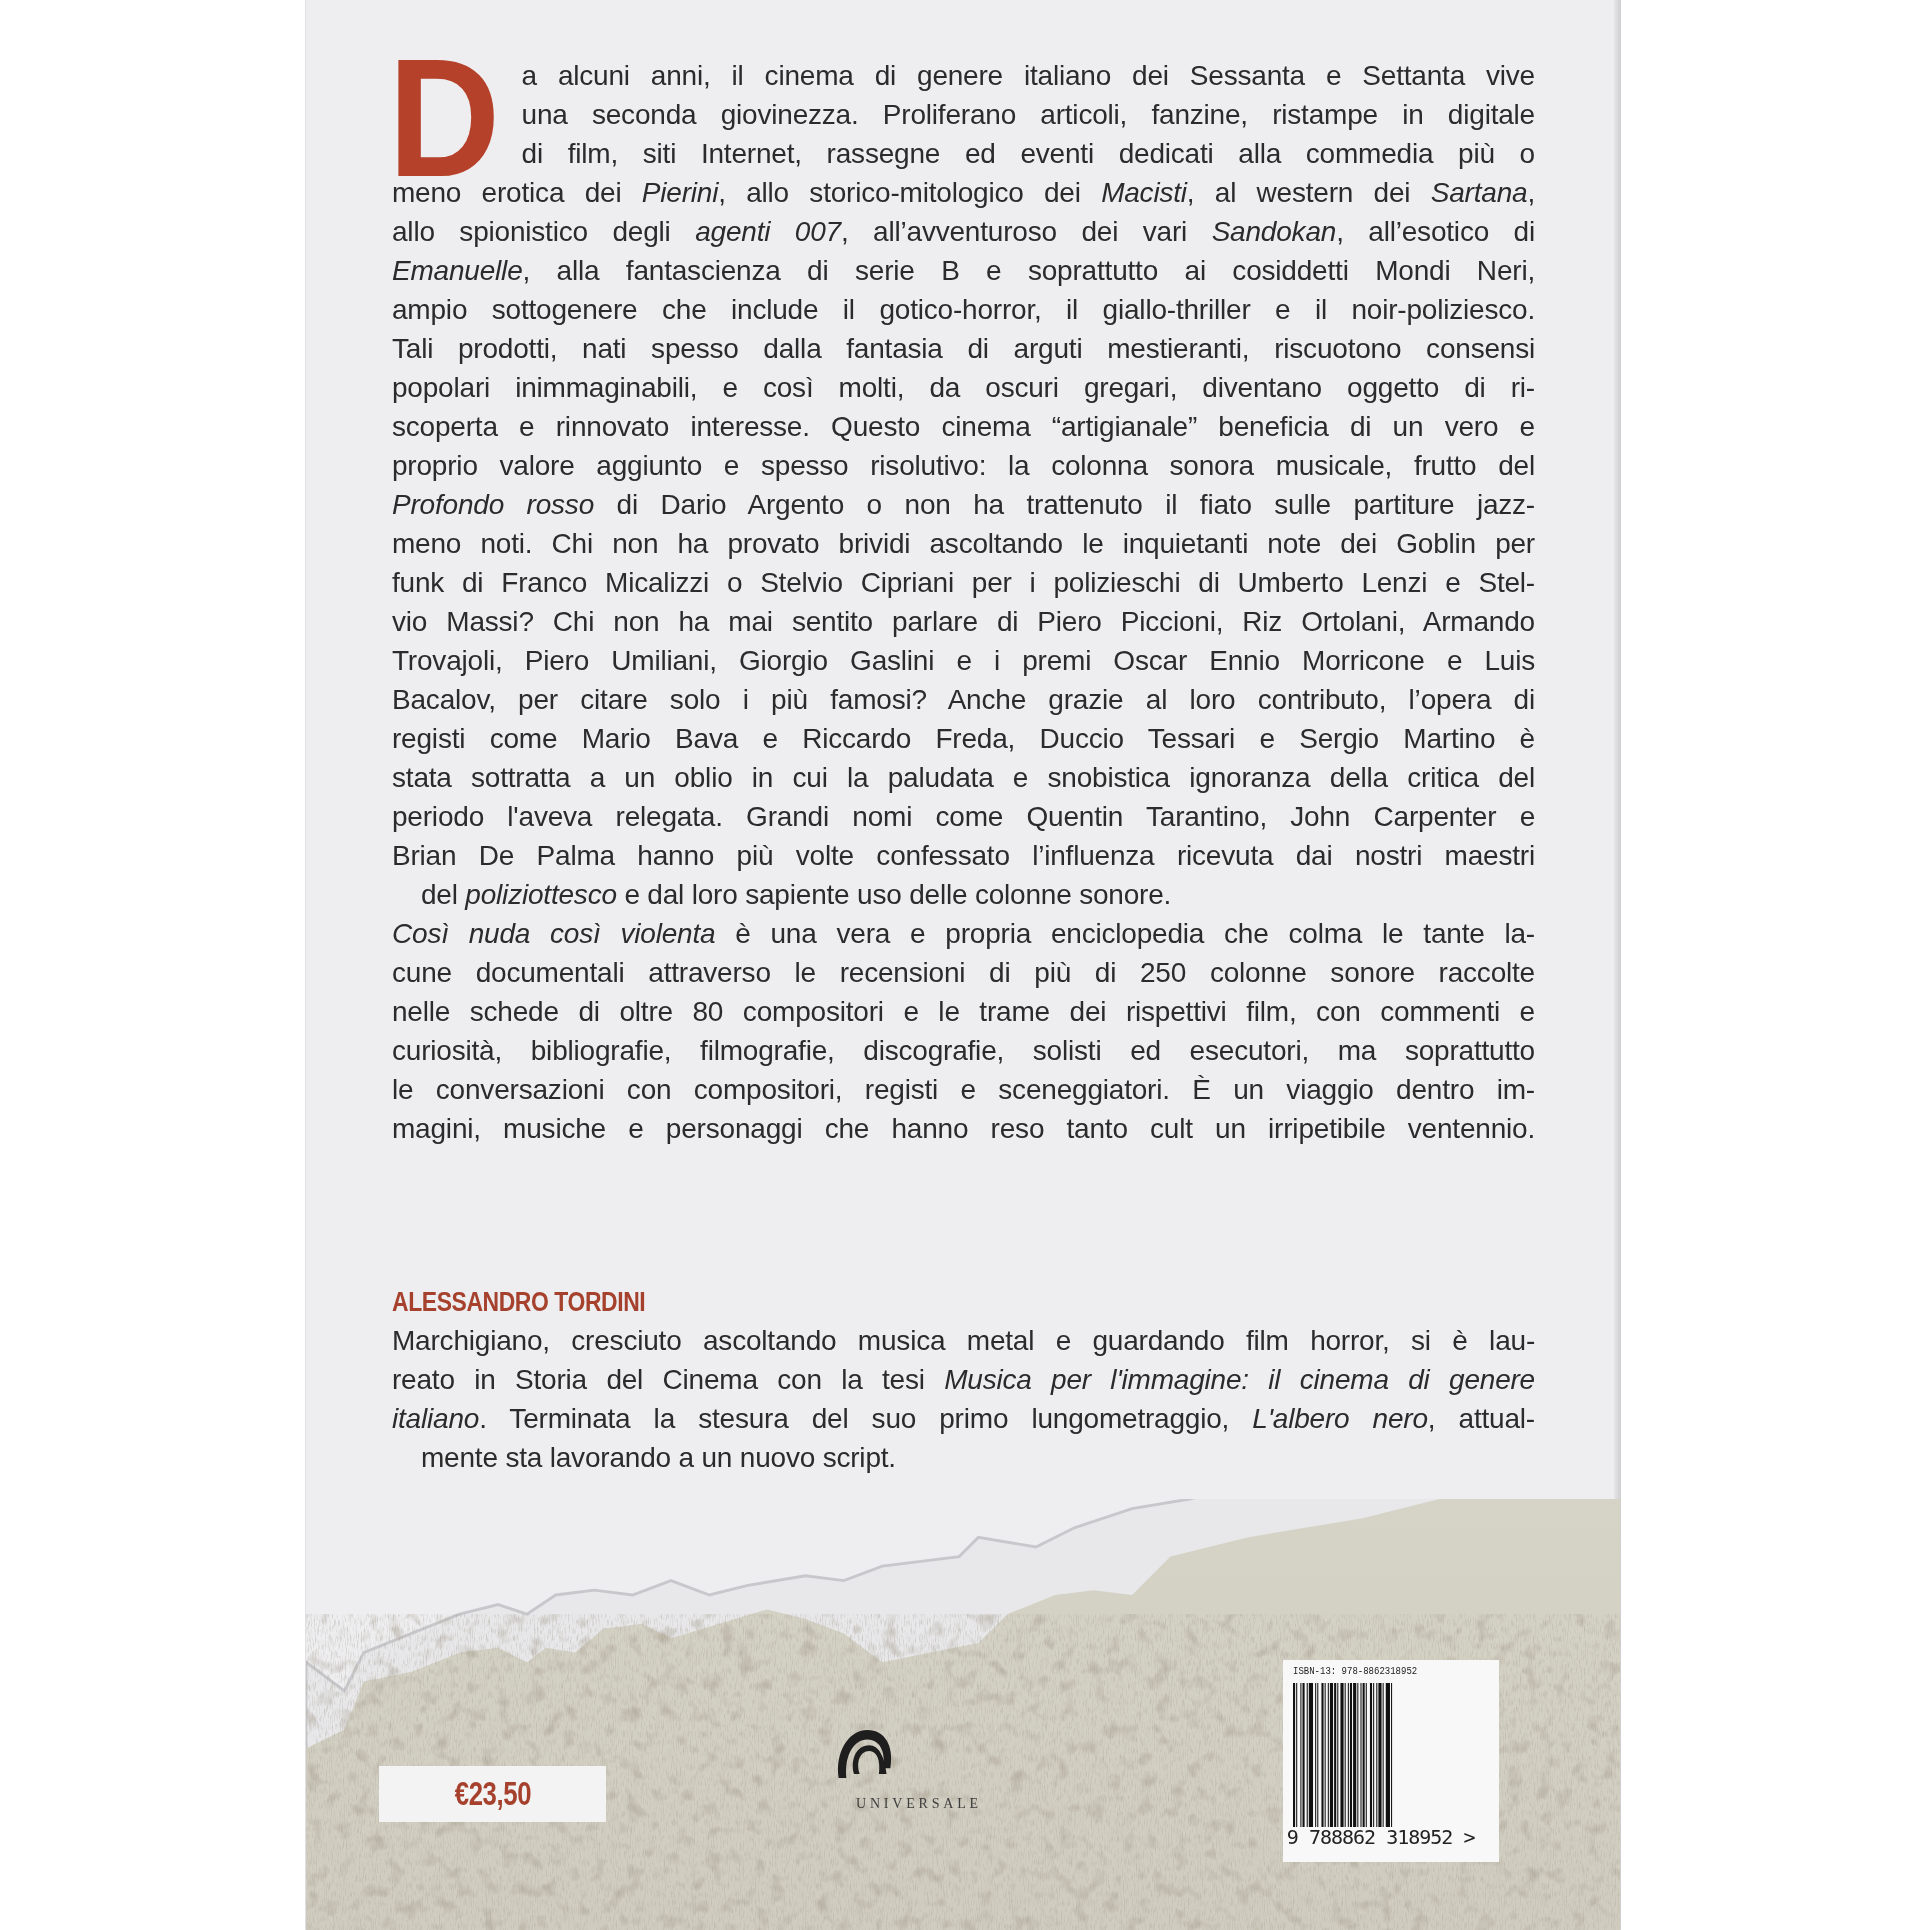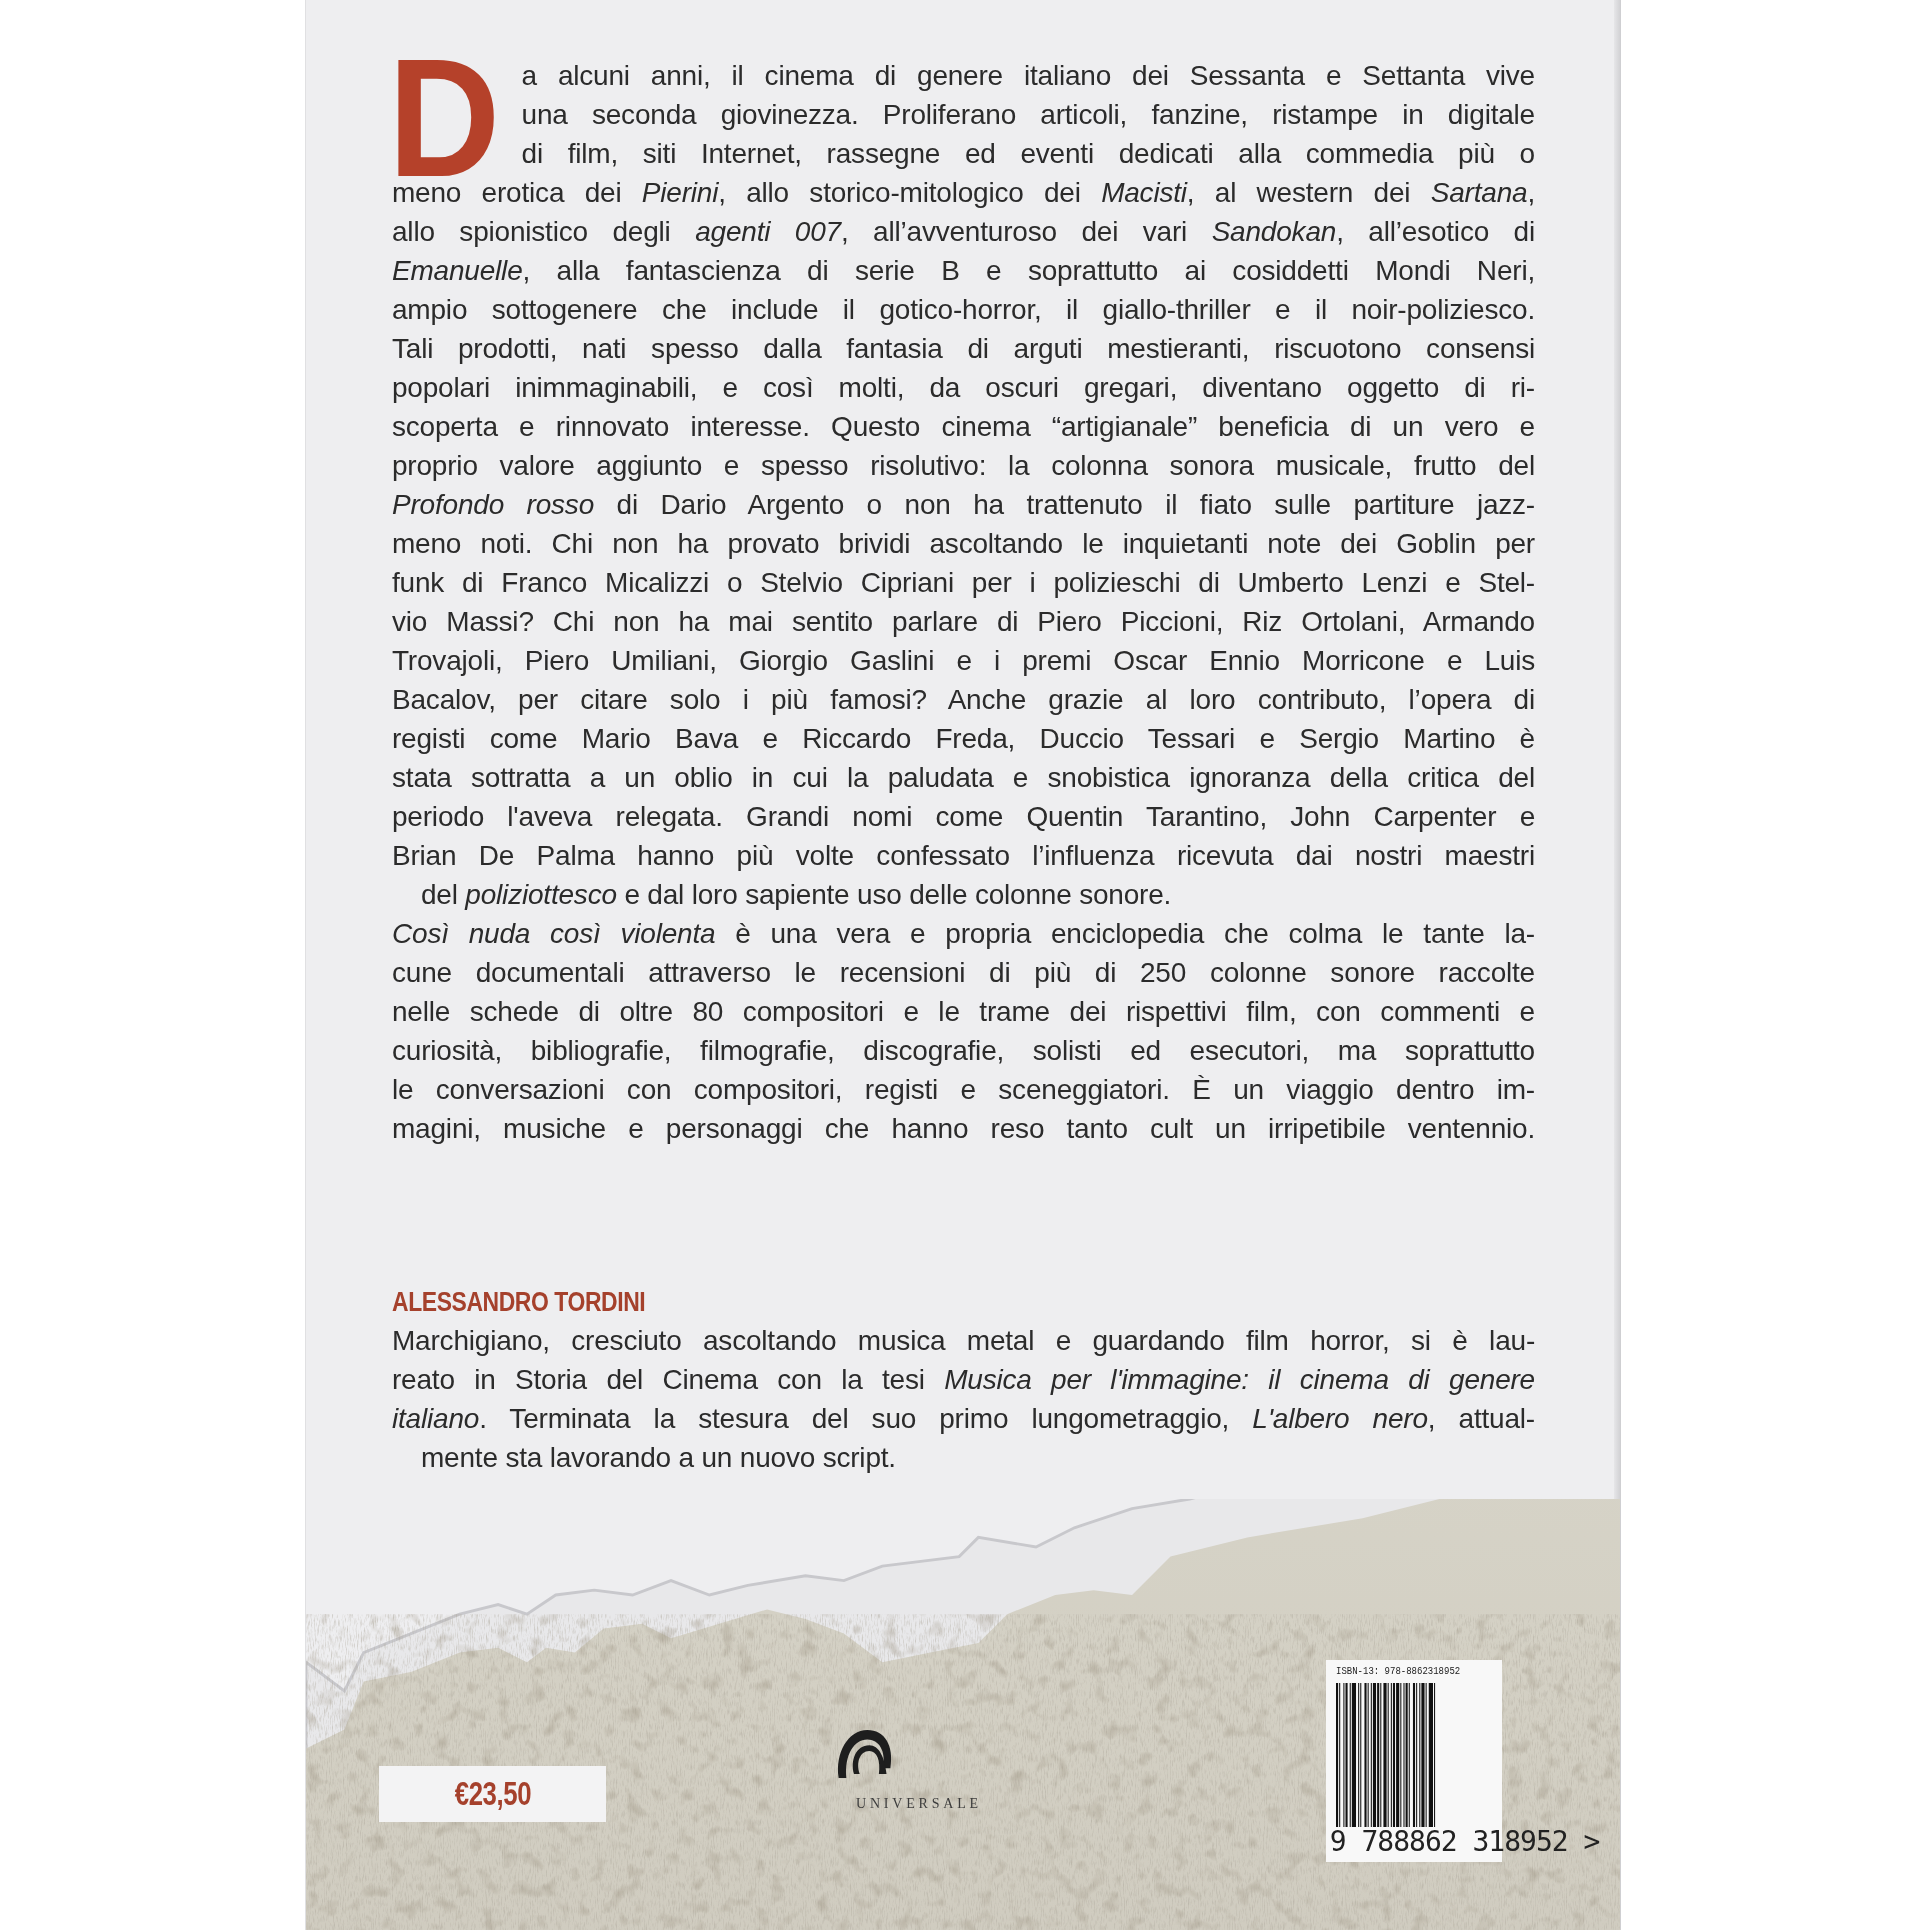--- a/index.html
+++ b/index.html
@@ -11,24 +11,24 @@
   .line { display:block; text-align:justify; text-align-last:justify; white-space:nowrap; }
   .line.last { text-align-last:left;margin-left:29px; }
   i { font-style:italic; }
   .author-block { position:absolute; left:86px; top:1282px; width:1143px; color:#2b2b2b; font-size:28px; line-height:39px; letter-spacing:-0.2px; }
   .author-name { color:#a5412c; font-weight:bold; font-size:27px; letter-spacing:-0.5px; line-height:37px; transform:scaleX(0.85); transform-origin:left; display:inline-block; }
   .stone { position:absolute; left:0; top:1499px; width:1314px; height:431px; }
   .price-box { position:absolute; left:73px; top:1766px; width:227px; height:56px; background:#f3f3f4; display:flex; align-items:center; justify-content:center; }
   .price { color:#a5412c; font-weight:bold; font-size:33px; transform:scaleX(0.78); letter-spacing:-0.5px; }
   .logo { position:absolute; left:525px; top:1724px; width:67px; height:58px; }
   .logo-text { position:absolute; left:550px; top:1796px; font-family:"Liberation Serif", serif; font-size:14px; letter-spacing:3.8px; color:#3d3d3d; }
-  .barcode-box { position:absolute; left:1020px; top:1660px; width:176px; height:202px; background:#f8f8f8; }
+  .barcode-box { position:absolute; left:977px; top:1660px; width:216px; height:202px; background:#f8f8f8; }
   .isbn-top { position:absolute; left:9.6px; top:5.8px; font-family:"Liberation Mono", monospace; font-size:10px; color:#222; white-space:nowrap; transform:scaleX(0.9); transform-origin:left; }
   .bars { position:absolute; left:9.6px; top:23px; width:161px; height:144px; }
-  .isbn-bottom { position:absolute; left:3.8px; top:165px; font-family:"DejaVu Sans Mono", monospace; font-size:28px; color:#222; letter-spacing:-1px; white-space:nowrap; }
+  .isbn-bottom { position:absolute; left:3.8px; top:165px; font-family:"DejaVu Sans Mono", monospace; font-size:20px; color:#222; letter-spacing:-1px; white-space:nowrap; }
 </style>
 </head>
 <body>
 
 <div class="cover">
   <div class="cover-edge"></div>
 
   <div class="text-block">
     <span class="dropcap">D</span>
     <div id="blurb-lines">

